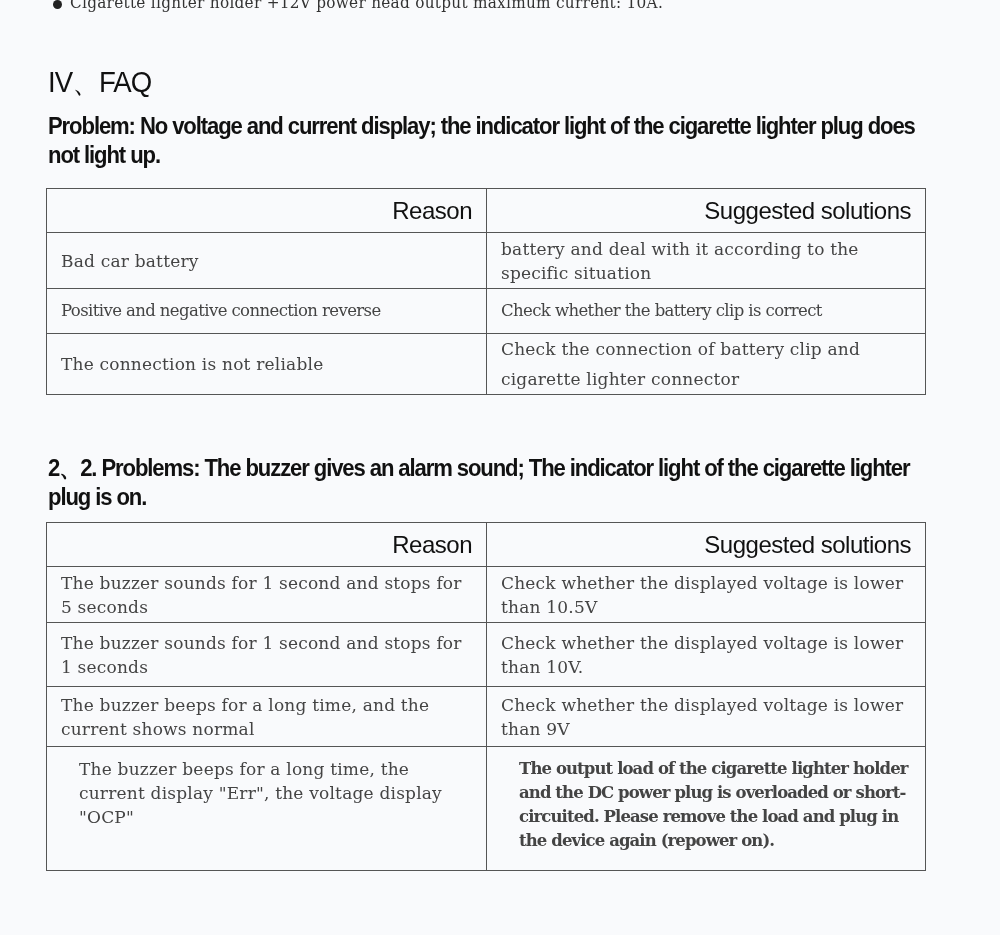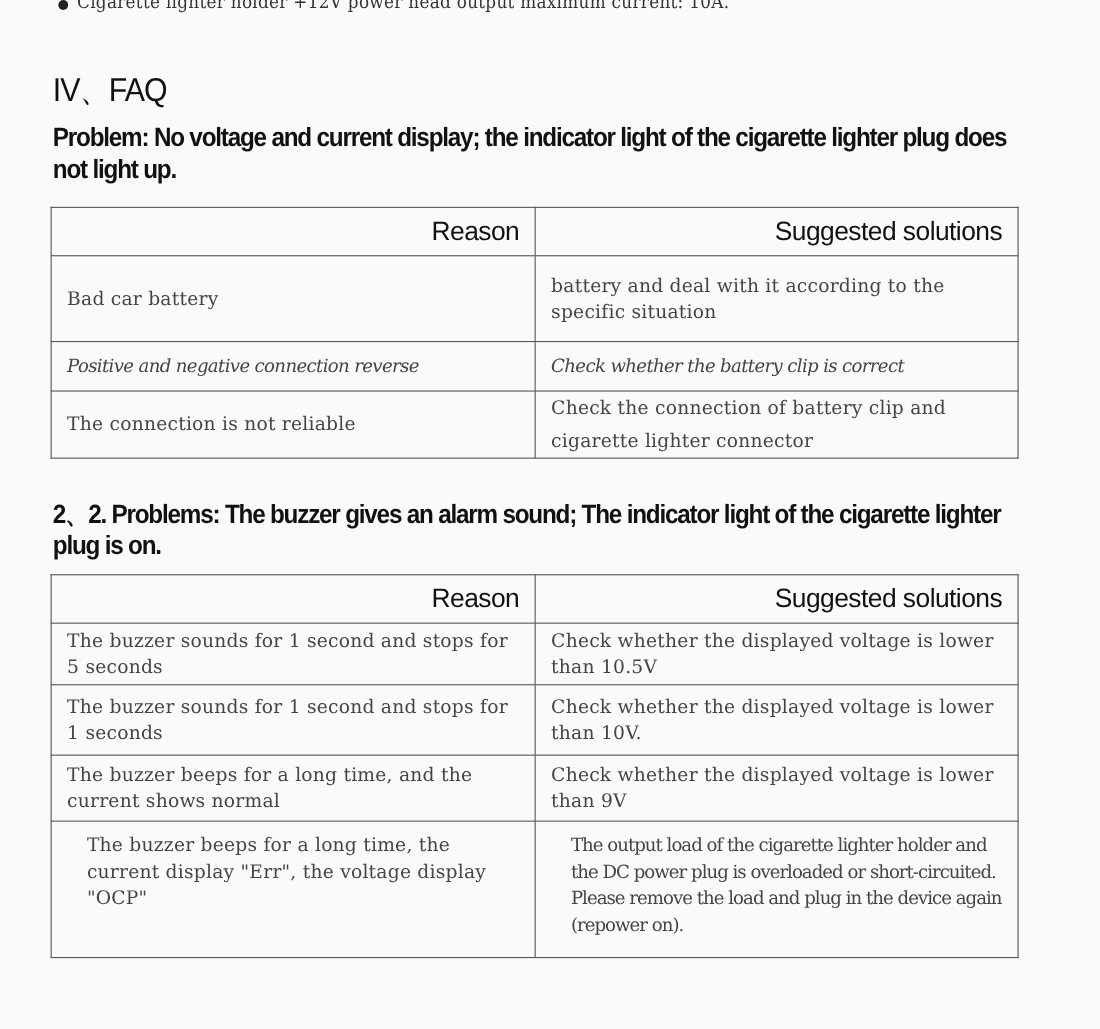--- a/index.html
+++ b/index.html
@@ -95,35 +95,36 @@
     }
     table.faq td.cond {
       font-size: 16.5px;
       letter-spacing: -0.6px;
     }
     table.faq col.c1 { width: 440px; }
     table.faq col.c2 { width: 439px; }
 
     #table1 { top: 188px; }
     #table1 tr.h { height: 44px; }
-    #table1 tr.r0 { height: 78px; }
-    #table1 tr.r1 { height: 45px; font-style: italic; }
+    #table1 tr.r0 { height: 56px; }
+    #table1 tr.r1 { height: 45px; }
     #table1 tr.r2 { height: 54px; }
 
     #table2 { top: 522px; }
     #table2 tr.h { height: 44px; }
     #table2 tr.r0 { height: 56px; }
     #table2 tr.r1 { height: 64px; margin-left: 20px; }
     #table2 tr.r2 { height: 60px; }
     #table2 tr.r3 { height: 124px; }
     #table2 tr.r3 td { vertical-align: top; padding-top: 10px; padding-left: 32px; }
     #table2 td { line-height: 24px; }
     #table2 td.tight {
       letter-spacing: -0.9px;
       font-size: 16.5px;
+      font-weight: bold;
     }
   </style>
 </head>
 <body>
 
 <div class="bullet-dot"></div>
 <div class="bullet-line" style="left:70px;">Cigarette lighter holder +12V power head output maximum current: 10A.</div>
 
 <h1 class="section-title">IV、FAQ</h1>
 

